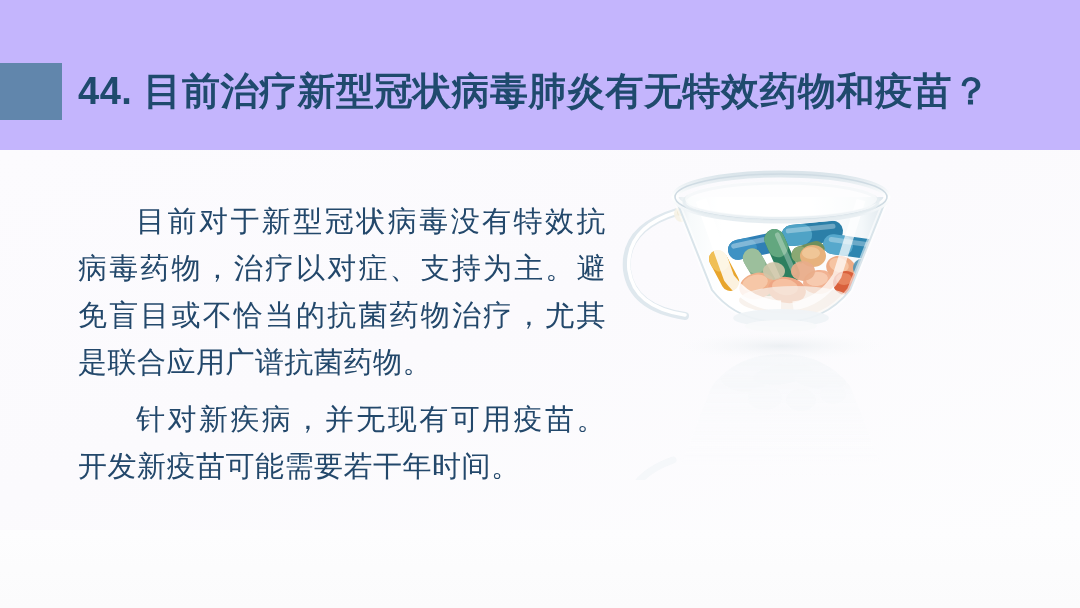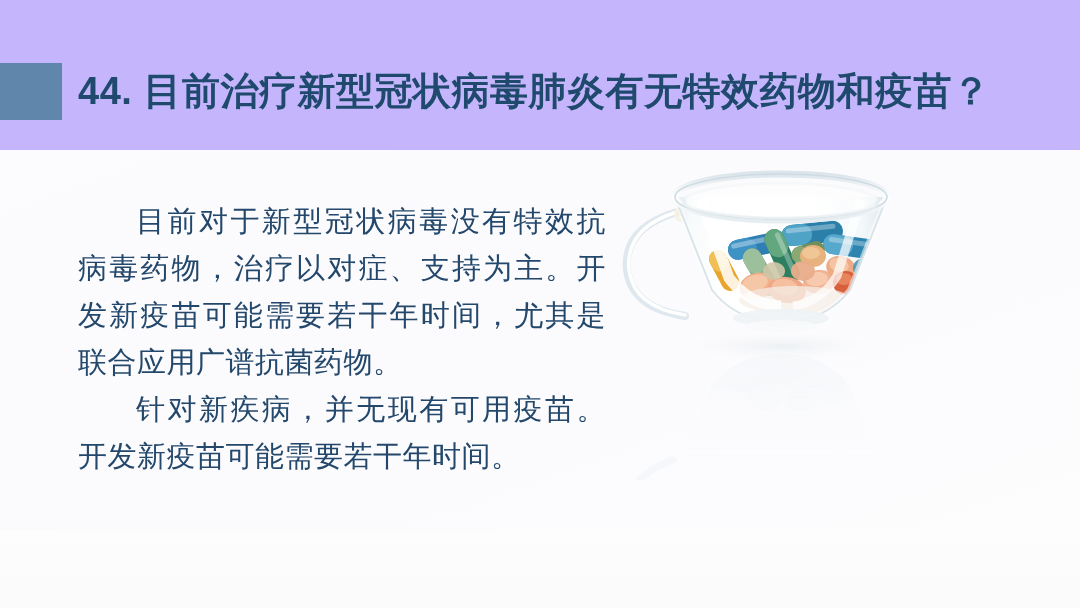--- a/index.html
+++ b/index.html
@@ -83,21 +83,21 @@
     margin: 0;
     font-size: 29px;
     line-height: 47px;
     color: #23486b;
     text-indent: 58px;
     text-align: justify;
     text-justify: inter-ideograph;
     letter-spacing: 0.5px;
   }
   .para + .para {
-    margin-top: 0;
+    margin-top: 10px;
   }
 
   
   .photo {
     position: absolute;
     left: 615px;
     top: 150px;
     width: 400px;
     height: 330px;
   }
@@ -110,21 +110,21 @@
 
   <div class="bg-panel"></div>
   <div class="bg-panel-lower"></div>
 
   <div class="title-row">
     <div class="accent-bar"></div>
     <div class="title-text">44. 目前治疗新型冠状病毒肺炎有无特效药物和疫苗？</div>
   </div>
 
   <div class="body-copy">
-    <p class="para">目前对于新型冠状病毒没有特效抗病毒药物，治疗以对症、支持为主。开发新疫苗可能需要若干年时间，尤其是联合应用广谱抗菌药物。</p>
+    <p class="para">目前对于新型冠状病毒没有特效抗病毒药物，治疗以对症、支持为主。避免盲目或不恰当的抗菌药物治疗，尤其是联合应用广谱抗菌药物。</p>
     <p class="para">针对新疾病，并无现有可用疫苗。开发新疫苗可能需要若干年时间。</p>
   </div>
 
   <div class="photo">
     <svg viewBox="0 0 400 330" xmlns="http://www.w3.org/2000/svg" aria-hidden="true">
       <defs>
         <linearGradient id="glassBody" x1="0" y1="0" x2="1" y2="0">
           <stop offset="0" stop-color="#e2e9ee"></stop>
           <stop offset="0.07" stop-color="#f7fafb"></stop>
           <stop offset="0.22" stop-color="#ffffff"></stop>

